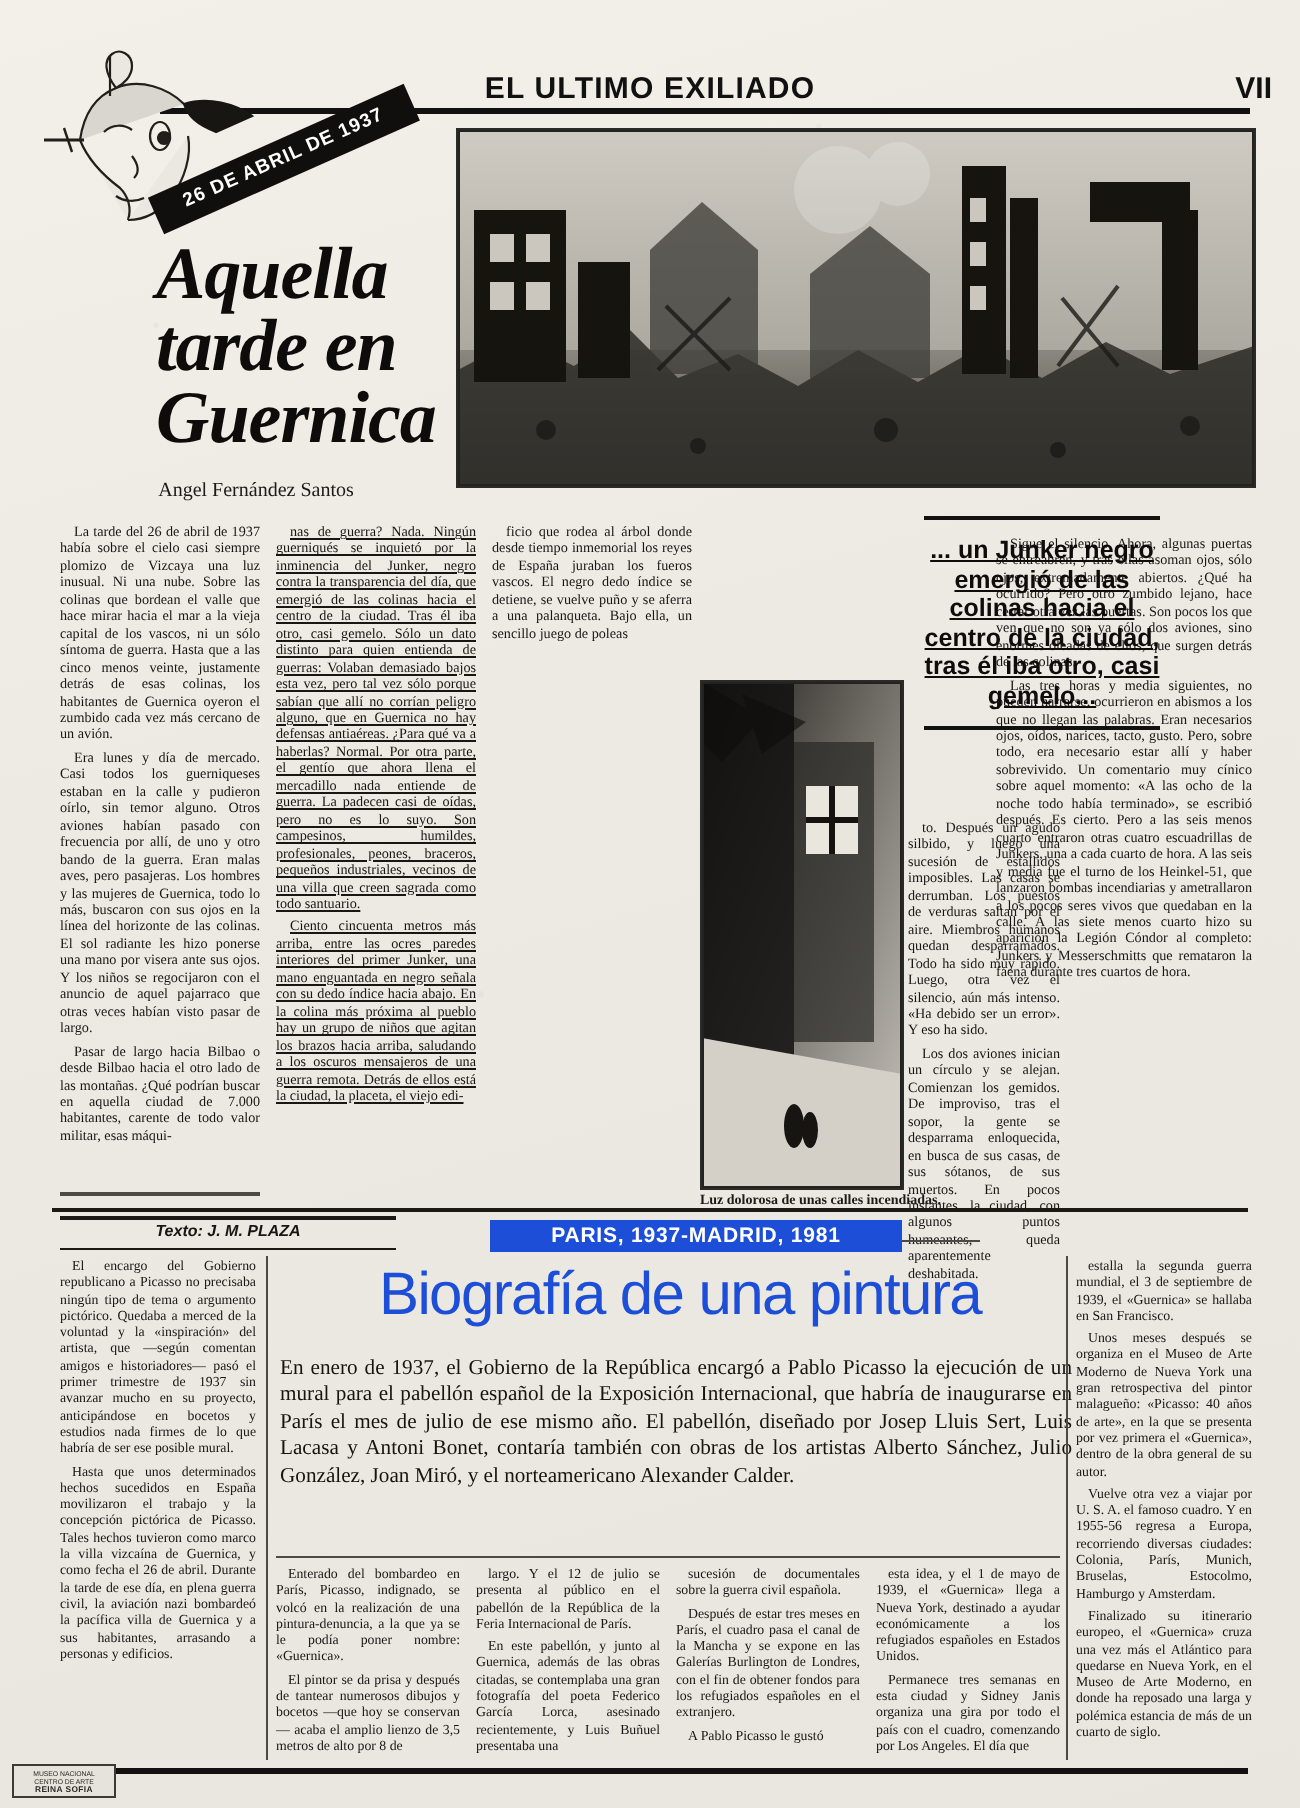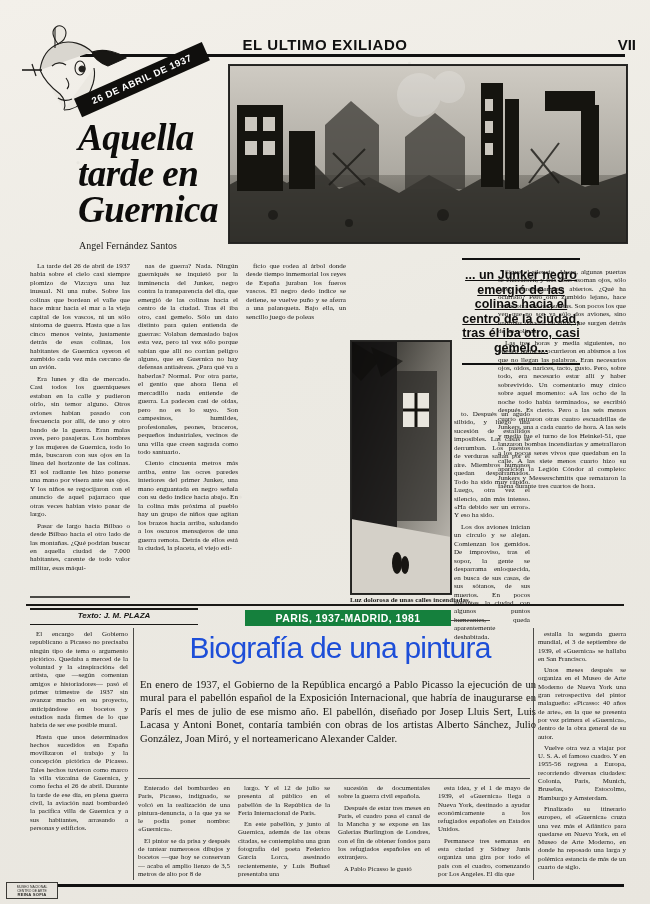--- a/index.html
+++ b/index.html
@@ -98,21 +98,21 @@
     position:absolute;
     font-size:7.1px;line-height:8.45px;
     text-align:justify;
     color:#171614;
     -webkit-hyphens:auto;hyphens:auto;
   }
   .col p{margin:0 0 3px 0;text-indent:7px;}
   .col p:first-child{text-indent:7px;}
 
   .c1{left:30px;top:262px;width:100px;}
-  .c2{left:138px;top:262px;width:100px;}
+  .c2{left:138px;top:262px;width:100px;text-decoration:underline;}
   .c3{left:246px;top:262px;width:100px;}
   .c4{left:354px;top:262px;width:100px;}
   .c5{left:498px;top:268px;width:128px;}
 
   
   .pull{
     position:absolute;left:462px;top:258px;width:118px;
     z-index:4;
   }
   .pull-rule{height:2px;background:#111;margin-bottom:8px;}
@@ -144,21 +144,21 @@
     position:absolute;left:30px;top:608px;width:168px;height:14px;
     border-top:2px solid #1a1916;border-bottom:1px solid #1a1916;
   }
   .kicker-box span{
     display:block;padding:1px 4px 0 4px;
     font-family:"Liberation Sans", sans-serif;
     font-style:italic;font-weight:bold;font-size:8px;color:#171614;text-align:center;
   }
   .tag-black{
     position:absolute;left:245px;top:610px;width:206px;height:16px;
-    background:#15803d;
+    background:#1d4ed8;
   }
   .tag-black span{
     display:block;text-align:center;line-height:16px;
     font-family:"Liberation Sans", sans-serif;
     font-weight:bold;font-size:10.5px;letter-spacing:.4px;color:#fff;
   }
   .head2{
     position:absolute;left:140px;top:632px;width:400px;
     text-align:center;
     font-family:"Liberation Sans", sans-serif;

